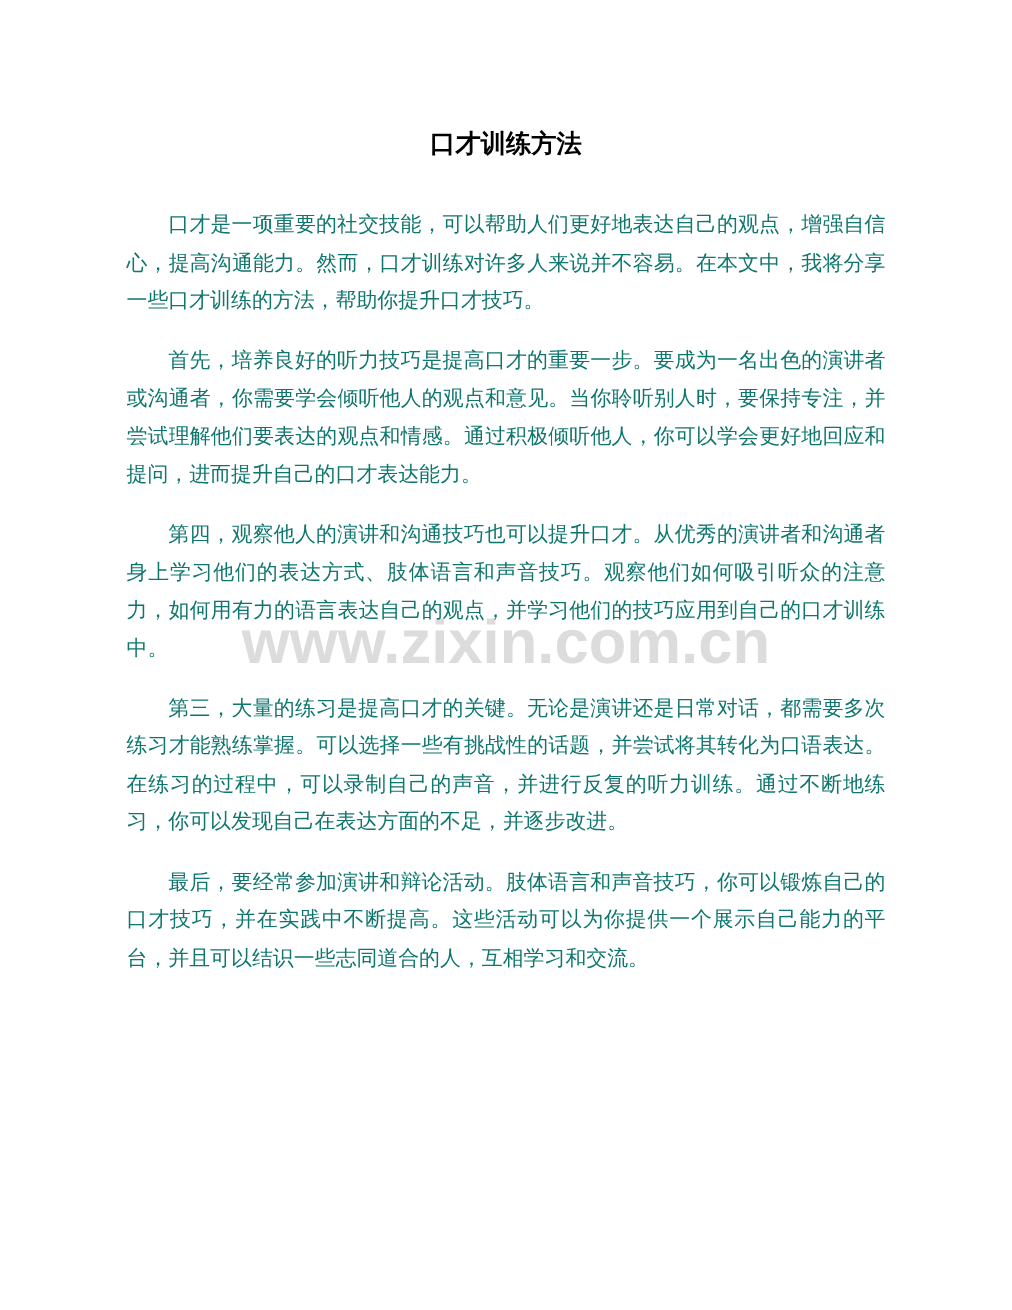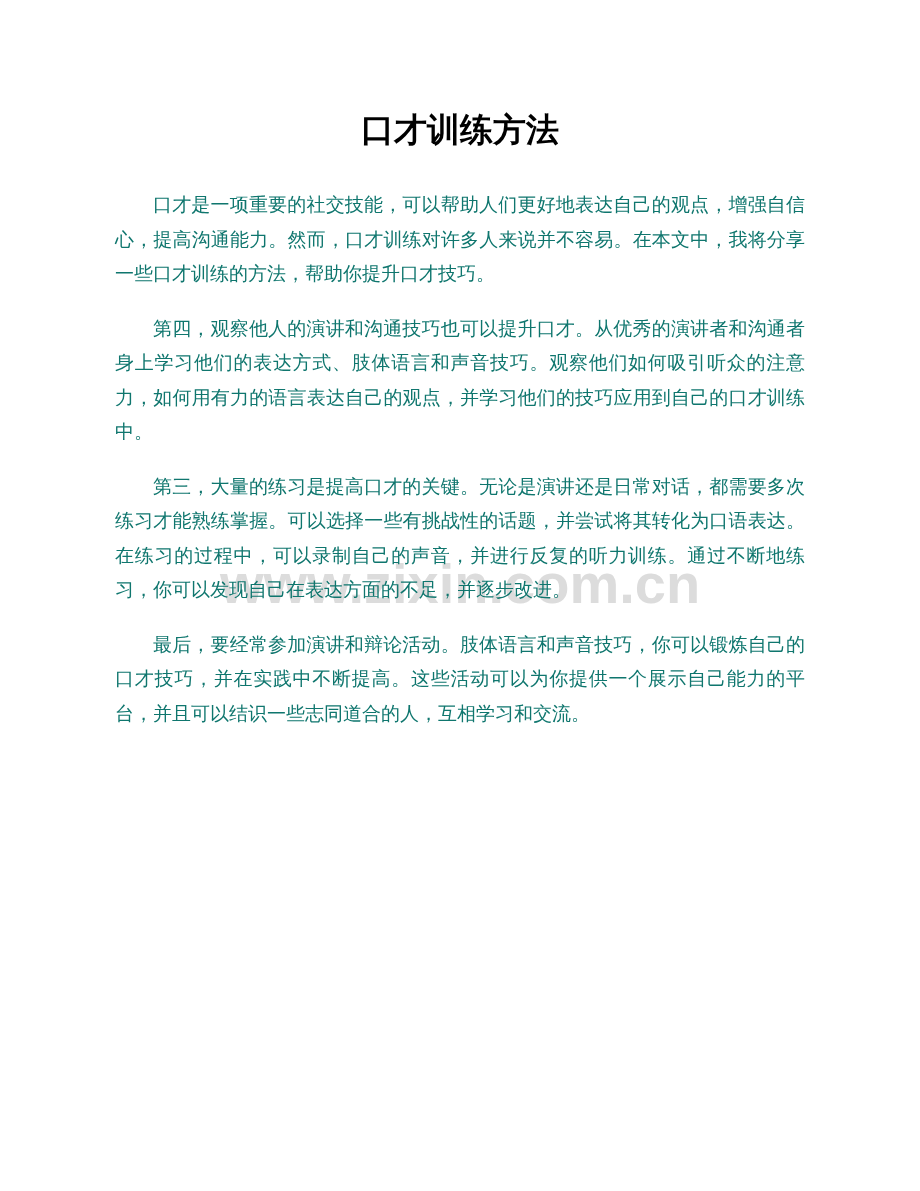--- a/index.html
+++ b/index.html
@@ -31,21 +31,21 @@
   }
   .content {
     position: absolute;
     left: 115px;
     top: 98px;
     width: 690px;
     z-index: 1;
   }
   h1.doc-title {
     font-family: "Liberation Sans", "DejaVu Sans", sans-serif;
-    font-size: 33px;
+    font-size: 23px;
     font-weight: bold;
     color: #000000;
     text-align: center;
     line-height: 44px;
     padding-top: 10px;
     margin: 0 0 36px 0;
   }
   p.body-para {
     font-size: 19px;
     line-height: 34.5px;
@@ -66,20 +66,21 @@
 <div class="page">
 
   <div class="watermark">www.zixin.com.cn</div>
 
   <div class="content">
 
     <h1 class="doc-title">口才训练方法</h1>
 
     <p class="body-para">口才是一项重要的社交技能，可以帮助人们更好地表达自己的观点，增强自信心，提高沟通能力。然而，口才训练对许多人来说并不容易。在本文中，我将分享一些口才训练的方法，帮助你提升口才技巧。</p>
 
+    <p class="body-para">首先，培养良好的听力技巧是提高口才的重要一步。要成为一名出色的演讲者或沟通者，你需要学会倾听他人的观点和意见。当你聆听别人时，要保持专注，并尝试理解他们要表达的观点和情感。通过积极倾听他人，你可以学会更好地回应和提问，进而提升自己的口才表达能力。</p>
 
 
     <p class="body-para">第四，观察他人的演讲和沟通技巧也可以提升口才。从优秀的演讲者和沟通者身上学习他们的表达方式、肢体语言和声音技巧。观察他们如何吸引听众的注意力，如何用有力的语言表达自己的观点，并学习他们的技巧应用到自己的口才训练中。</p>
 
     <p class="body-para">第三，大量的练习是提高口才的关键。无论是演讲还是日常对话，都需要多次练习才能熟练掌握。可以选择一些有挑战性的话题，并尝试将其转化为口语表达。在练习的过程中，可以录制自己的声音，并进行反复的听力训练。通过不断地练习，你可以发现自己在表达方面的不足，并逐步改进。</p>
 
     <p class="body-para">最后，要经常参加演讲和辩论活动。肢体语言和声音技巧，你可以锻炼自己的口才技巧，并在实践中不断提高。这些活动可以为你提供一个展示自己能力的平台，并且可以结识一些志同道合的人，互相学习和交流。</p>
 
   </div>
 

